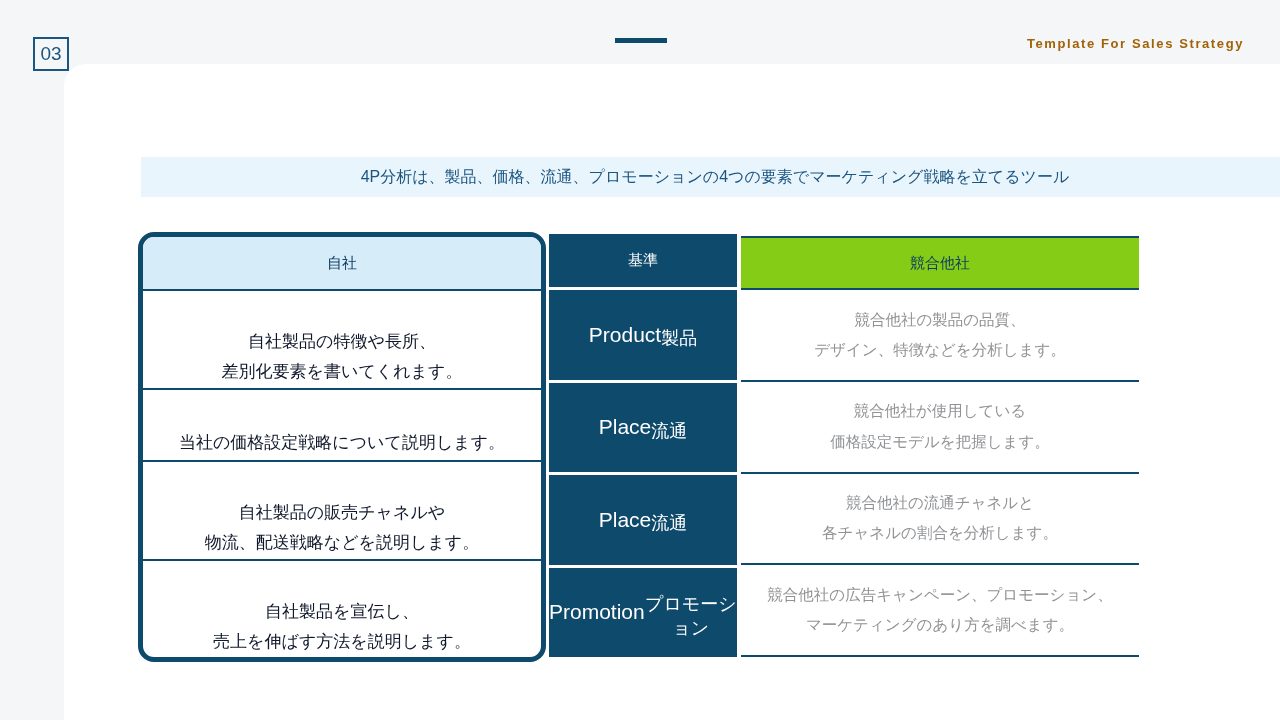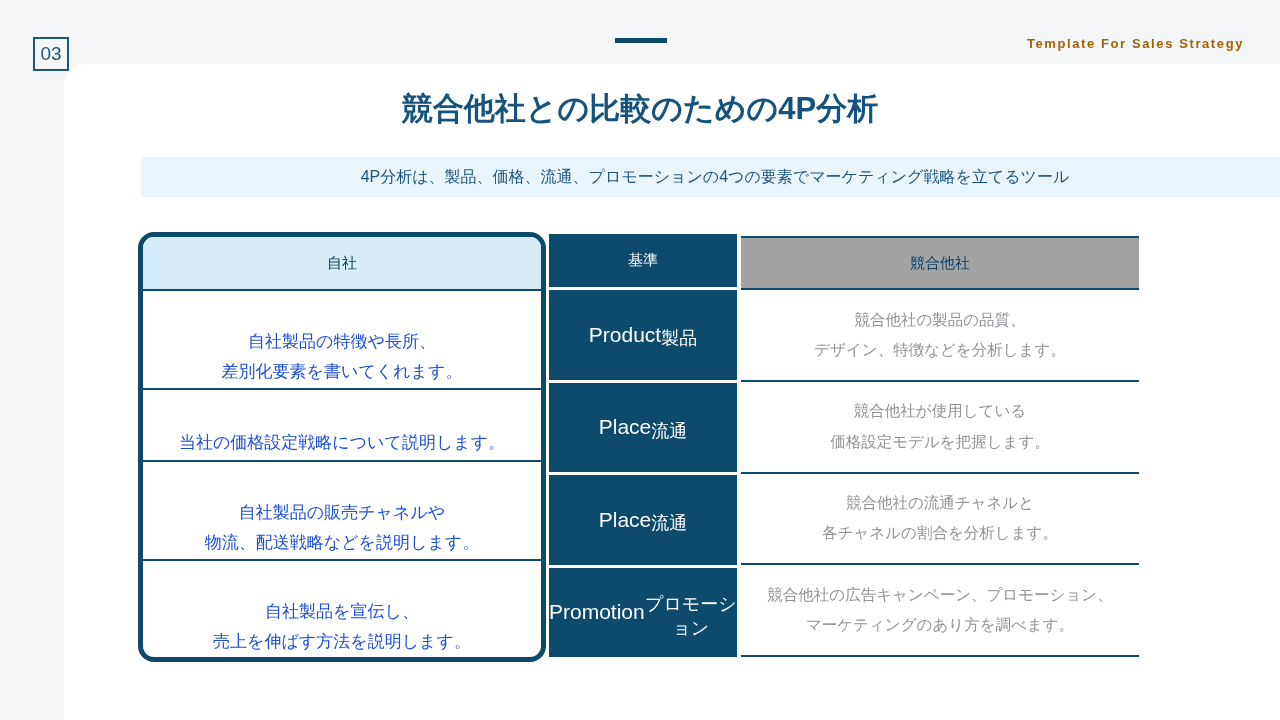--- a/index.html
+++ b/index.html
@@ -45,59 +45,58 @@
     font-size:15px;
   }
   
   .col-own {
     background:#ffffff; border:5px solid #0e4a6b; border-radius:16px;
     margin:-4px -1px -5px -3px; overflow:hidden;
   }
   .col-own .cell-header { background:#d6ecf9; color:#0f3f63; border-bottom:2px solid #0e4a6b; }
   .own-cell {
     flex:1; display:flex; flex-direction:column; align-items:center; justify-content:center;
-    color:#1d4ed8; font-size:17px; line-height:1.78; border-bottom:2px solid #0e4a6b;
+    color:#0f172a; font-size:17px; line-height:1.78; border-bottom:2px solid #0e4a6b;
     text-align:center;
     margin-top:36px;
   }
   .own-cell:last-child { border-bottom:none; }
   
   .col-mid { background:#0e4a6b; color:#ffffff; margin:-2px 0 0 0; }
   .col-mid .cell-header { border-bottom:3px solid #ffffff; flex-basis:56px; }
   .mid-cell {
     flex:1; display:flex; flex-direction:row; align-items:center; justify-content:center;
     border-bottom:3px solid #ffffff; text-align:center;
   }
   .mid-cell:last-child { border-bottom:none; }
   .mid-en { font-size:21px; }
   .mid-ja { font-size:18px; margin-top:7px; }
   
   .col-comp .cell-header {
-    background:#a3a3a3; color:#0f3f63;
+    background:#84cc16; color:#0f3f63;
     border-top:2px solid #0e4a6b; border-bottom:2px solid #0e4a6b;
   }
   .comp-cell {
     flex:1; display:flex; flex-direction:column; align-items:center; justify-content:center;
     color:#909295; font-size:15.5px; line-height:1.95; border-bottom:2px solid #0e4a6b;
     text-align:center; background:#ffffff;
   }
 </style>
 </head>
 <body>
 
 <div class="slide">
   <div class="main-area"></div>
 
   <div class="page-num">
     <span>03</span>
   </div>
   <div class="top-dash"></div>
   <div class="brand">Template For Sales Strategy</div>
 
-  <h1 class="title">競合他社との比較のための4P分析</h1>
   <div class="subtitle">
     <span>4P分析は、製品、価格、流通、プロモーションの4つの要素でマーケティング戦略を立てるツール</span>
   </div>
 
   <div class="table">
 
     <div class="col col-own">
       <div class="cell-header">自社</div>
       <div class="own-cell">
         <span>自社製品の特徴や長所、</span>

